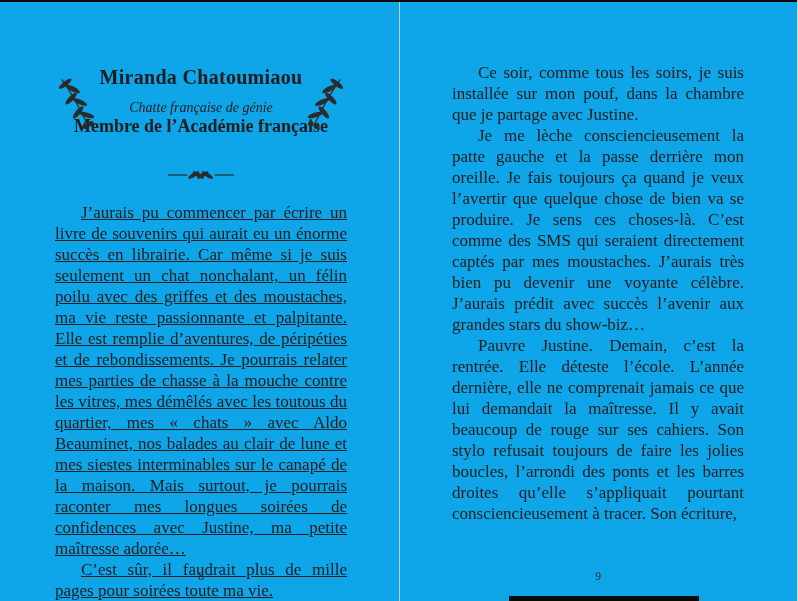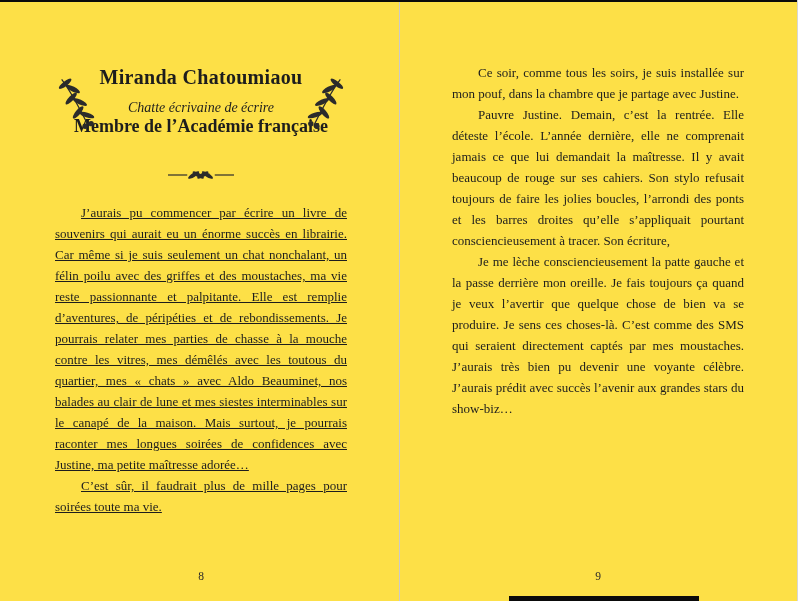--- a/index.html
+++ b/index.html
@@ -1,20 +1,20 @@
 <!DOCTYPE html>
 <html lang="fr"><head>
 <meta charset="utf-8">
 <style>
   html, body { margin: 0; padding: 0; background: #ffffff; }
   .screen {
     position: relative;
     width: 798px;
     height: 601px;
-    background: #fde047;
+    background: #0ea5e9;
     font-family: "Liberation Serif", serif;
     color: #1d1d1d;
     overflow: hidden;
     border-bottom: 1px solid #e2e2e2;
   }
   .top-edge {
     position: absolute; top: 0; left: 0; right: 0;
     height: 2px; background: #0a0a0a;
   }
   .right-edge {
@@ -53,21 +53,21 @@
     width: 66px; height: 14px;
   }
 
   .body-text { position: absolute; left: 0; width: 292px; }
   .body-left  { top: 202px; text-decoration: underline; }
   .body-right { top: 62px; }
   .body-text p {
     margin: 0;
     text-indent: 26px;
     text-align: justify;
-    font-size: 13px;
+    font-size: 17px;
     line-height: 21px;
     hyphens: auto;
     -webkit-hyphens: auto;
   }
 
   .page-number {
     position: absolute; top: 570px; left: 0; width: 100%;
     text-align: center; font-size: 11.5px; color: #2a2a2a;
   }
 </style>
@@ -89,21 +89,21 @@
         <ellipse cx="23" cy="19" rx="9" ry="2.8" fill="#2b2b2b" transform="rotate(28 23 19)"></ellipse>
         <ellipse cx="21" cy="30" rx="9" ry="2.8" fill="#2b2b2b" transform="rotate(-46 21 30)"></ellipse>
         <ellipse cx="31" cy="34" rx="9" ry="2.8" fill="#2b2b2b" transform="rotate(24 31 34)"></ellipse>
         <ellipse cx="29" cy="46" rx="9" ry="2.8" fill="#2b2b2b" transform="rotate(-50 29 46)"></ellipse>
         <ellipse cx="39" cy="49" rx="9" ry="2.8" fill="#2b2b2b" transform="rotate(18 39 49)"></ellipse>
         <circle cx="44" cy="59" r="3.1" fill="#2b2b2b"></circle>
         <circle cx="37" cy="62" r="3.1" fill="#2b2b2b"></circle>
       </svg>
 
       <h1>Miranda Chatoumiaou</h1>
-      <div class="subtitle">Chatte écrivaine de écrire</div>
+      <div class="subtitle">Chatte française de génie</div>
       <div class="affiliation">Membre de l’Académie française</div>
 
       <svg class="branch branch-right" viewBox="0 0 60 68" aria-hidden="true">
         <path d="M10 8 C 22 24, 30 40, 40 60" stroke="#2b2b2b" stroke-width="1.4" fill="none"></path>
         <ellipse cx="14" cy="13" rx="9" ry="2.8" fill="#2b2b2b" transform="rotate(-38 14 13)"></ellipse>
         <ellipse cx="23" cy="19" rx="9" ry="2.8" fill="#2b2b2b" transform="rotate(28 23 19)"></ellipse>
         <ellipse cx="21" cy="30" rx="9" ry="2.8" fill="#2b2b2b" transform="rotate(-46 21 30)"></ellipse>
         <ellipse cx="31" cy="34" rx="9" ry="2.8" fill="#2b2b2b" transform="rotate(24 31 34)"></ellipse>
         <ellipse cx="29" cy="46" rx="9" ry="2.8" fill="#2b2b2b" transform="rotate(-50 29 46)"></ellipse>
         <ellipse cx="39" cy="49" rx="9" ry="2.8" fill="#2b2b2b" transform="rotate(18 39 49)"></ellipse>
@@ -125,21 +125,21 @@
         <p>J’aurais pu commencer par écrire un livre de souvenirs qui aurait eu un énorme succès en librairie. Car même si je suis seulement un chat nonchalant, un félin poilu avec des griffes et des moustaches, ma vie reste passionnante et palpitante. Elle est remplie d’aventures, de péripéties et de rebondissements. Je pourrais relater mes parties de chasse à la mouche contre les vitres, mes démêlés avec les toutous du quartier, mes «&nbsp;chats&nbsp;» avec Aldo Beauminet, nos balades au clair de lune et mes siestes interminables sur le canapé de la maison. Mais surtout, je pourrais raconter mes longues soirées de confidences avec Justine, ma petite maîtresse adorée…</p>
         <p>C’est sûr, il faudrait plus de mille pages pour soirées toute ma vie.</p>
       </div>
 
     <div class="page-number">8</div>
   </div>
 
   <div class="page page-right">
     <div class="body-text body-right" lang="fr">
         <p>Ce soir, comme tous les soirs, je suis installée sur mon pouf, dans la chambre que je partage avec Justine.</p>
+        <p>Je me lèche consciencieusement la patte gauche et la passe derrière mon oreille. Je fais toujours ça quand je veux l’avertir que quelque chose de bien va se produire. Je sens ces choses-là. C’est comme des SMS qui seraient directement captés par mes moustaches. J’aurais très bien pu devenir une voyante célèbre. J’aurais prédit avec succès l’avenir aux grandes stars du show-biz…</p>
         <p>Pauvre Justine. Demain, c’est la rentrée. Elle déteste l’école. L’année dernière, elle ne comprenait jamais ce que lui demandait la maîtresse. Il y avait beaucoup de rouge sur ses cahiers. Son stylo refusait toujours de faire les jolies boucles, l’arrondi des ponts et les barres droites qu’elle s’appliquait pourtant consciencieusement à tracer. Son écriture,</p>
-        <p>Je me lèche consciencieusement la patte gauche et la passe derrière mon oreille. Je fais toujours ça quand je veux l’avertir que quelque chose de bien va se produire. Je sens ces choses-là. C’est comme des SMS qui seraient directement captés par mes moustaches. J’aurais très bien pu devenir une voyante célèbre. J’aurais prédit avec succès l’avenir aux grandes stars du show-biz…</p>
       </div>
 
     <div class="page-number">9</div>
   </div>
 
   <div class="bottom-bar"></div>
 </div>
 
 </body></html>

